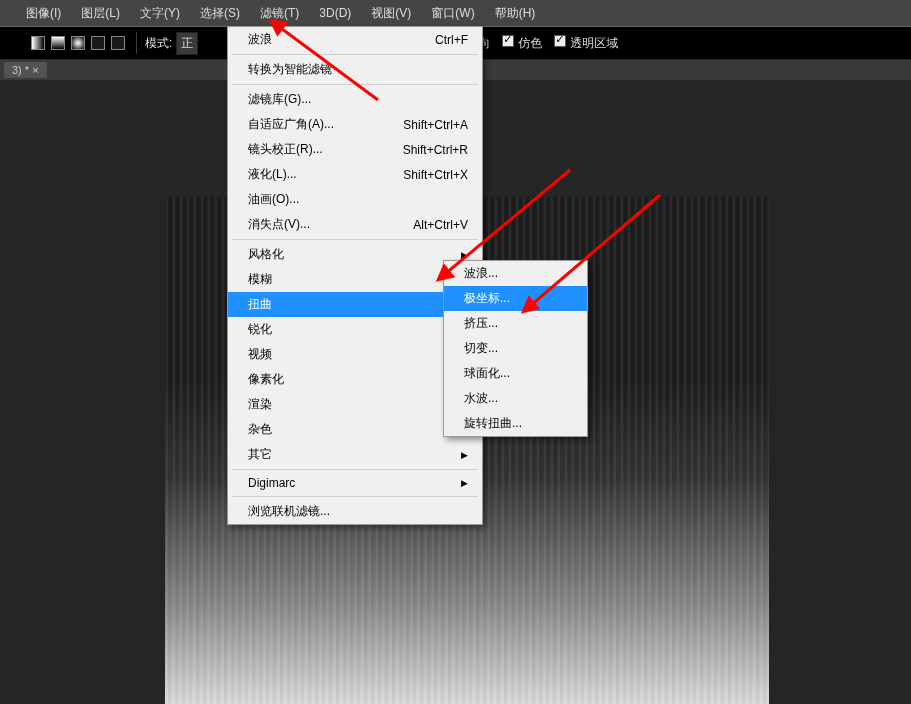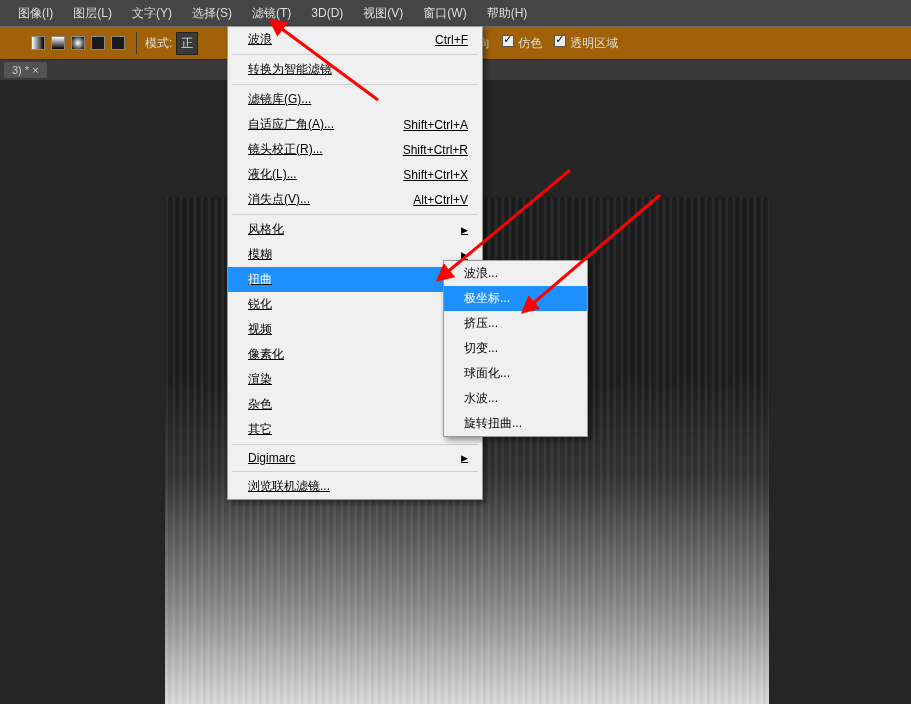--- a/index.html
+++ b/index.html
@@ -1,41 +1,41 @@
 <!DOCTYPE html>
 <html><head>
 <meta charset="utf-8">
 <style>
 * { margin: 0; padding: 0; box-sizing: border-box; font-family: "Microsoft YaHei", sans-serif; }
 body { background: #252525; width: 911px; height: 704px; overflow: hidden; position: relative; }
 
-.menubar { height: 26px; background: #454545; display: flex; align-items: center; padding: 0 8px; color: #ddd; font-size: 12px; }
+.menubar { height: 26px; background: #454545; display: flex; align-items: center; padding: 0 16px; color: #ddd; font-size: 12px; }
 .menubar .menu-item { padding: 4px 10px; cursor: pointer; }
 
-.toolbar { height: 34px; background: #a16207; border-top: 1px solid #666; border-bottom: 1px solid #2a2a2a; display: flex; align-items: center; padding: 13px 6px; color: #ddd; font-size: 12px; }
+.toolbar { height: 34px; background: #000000; border-top: 1px solid #666; border-bottom: 1px solid #2a2a2a; display: flex; align-items: center; padding: 13px 6px; color: #ddd; font-size: 12px; }
 .tool-icon { width: 14px; height: 14px; background: #1a1a1a; border: 1px solid #888; margin: 0 3px; display: inline-block; }
 .tool-grad1 { background: linear-gradient(to right, #fff, #000); }
 .tool-grad2 { background: linear-gradient(to bottom, #fff, #000); }
 .tool-grad3 { background: radial-gradient(circle, #fff, #000); }
 .tool-sep { width: 1px; height: 22px; background: #3a3a3a; margin: 0 8px; }
 .toolbar label { margin-right: 4px; }
 .toolbar .sel { background: #3a3a3a; border: 1px solid #222; padding: 2px 4px; color: #ddd; min-width: 20px; display: inline-block; }
 .chk { display: inline-flex; margin-left: 12px; }
 .chk-box { width: 12px; height: 12px; background: #eee; border: 1px solid #555; margin-right: 4px; position: relative; }
 .chk-box.checked::after { content: "✓"; position: absolute; top: -3px; left: 0px; font-size: 11px; color: #000; }
 
 .tabbar { height: 20px; background: #3a3a3a; display: flex; align-items: center; padding-left: 4px; }
 .tab { background: #535353; color: #ccc; font-size: 11px; padding: 2px 8px; border-radius: 2px 2px 0 0; display: flex; align-items: center; }
 
 .canvas-area { position: absolute; top: 80px; left: 0; width: 911px; height: 624px; background: #252525; }
 .canvas-bg { position: absolute; left: 165px; top: 117px; width: 604px; height: 510px; background: linear-gradient(to bottom, #1c1c1c 0%, #1c1c1c 35%, #333 55%, #888 80%, #ddd 100%); overflow: hidden; }
 .streaks { position: absolute; inset: 0; opacity: 0.6; background: repeating-linear-gradient(to right, rgba(255,255,255,0) 0px, rgba(255,255,255,0.15) 2px, rgba(0,0,0,0.1) 4px, rgba(255,255,255,0) 7px); }
 
 .dropdown { position: absolute; background: #f0f0f0; border: 1px solid #999; box-shadow: 3px 3px 6px rgba(0,0,0,0.4); color: #000; font-size: 12px; }
-.dropdown-main { left: 227px; top: 26px; width: 256px; text-decoration: underline; }
+.dropdown-main { left: 227px; top: 26px; width: 256px; }
 .dropdown-sub { left: 443px; top: 260px; width: 145px; }
 .dd-item { padding: 4px 14px 4px 20px; display: flex; justify-content: space-between; align-items: center; cursor: default; position: relative; }
 .dd-item.highlight { background: #1e90ff; color: #fff; justify-content: space-between; }
 .dd-item .arrow { font-size: 9px; }
 .dd-sep { height: 1px; background: #d0d0d0; margin: 2px 4px; }
 
 .annot-arrow { position: absolute; pointer-events: none; }
 .annot-arrow line { stroke: #ff0000; stroke-width: 3; }
 .annot-arrow polygon { fill: #ff0000; }
 </style>
@@ -110,20 +110,23 @@
     </div>
     <div class="dd-item">
       <span>镜头校正(R)...</span>
       <span>Shift+Ctrl+R</span>
     </div>
     <div class="dd-item">
       <span>液化(L)...</span>
       <span>Shift+Ctrl+X</span>
     </div>
     <div class="dd-item">
+      <span>油画(O)...</span>
+    </div>
+    <div class="dd-item">
       <span>消失点(V)...</span>
       <span>Alt+Ctrl+V</span>
     </div>
     <div class="dd-sep"></div>
     <div class="dd-item">
       <span>风格化</span>
       <span class="arrow">▶</span>
     </div>
     <div class="dd-item">
       <span>模糊</span>

